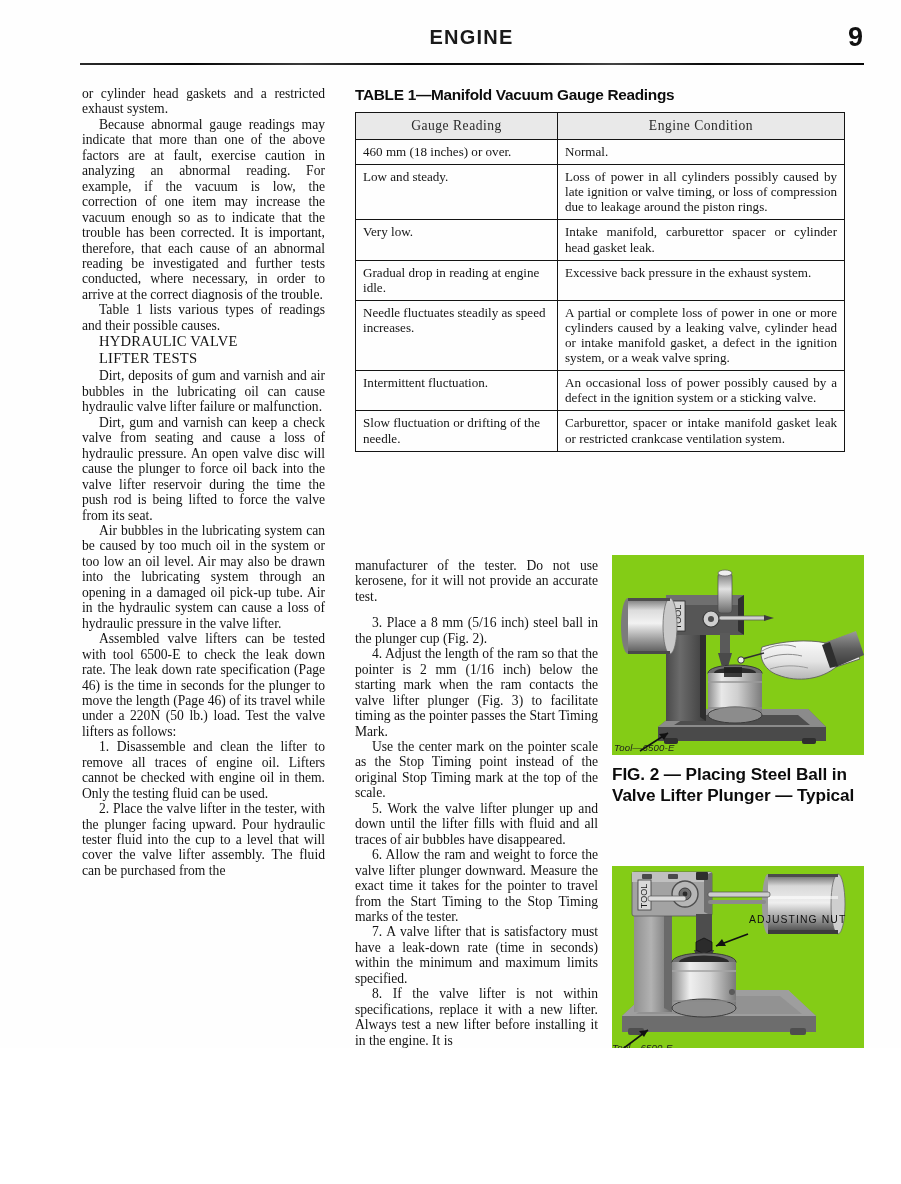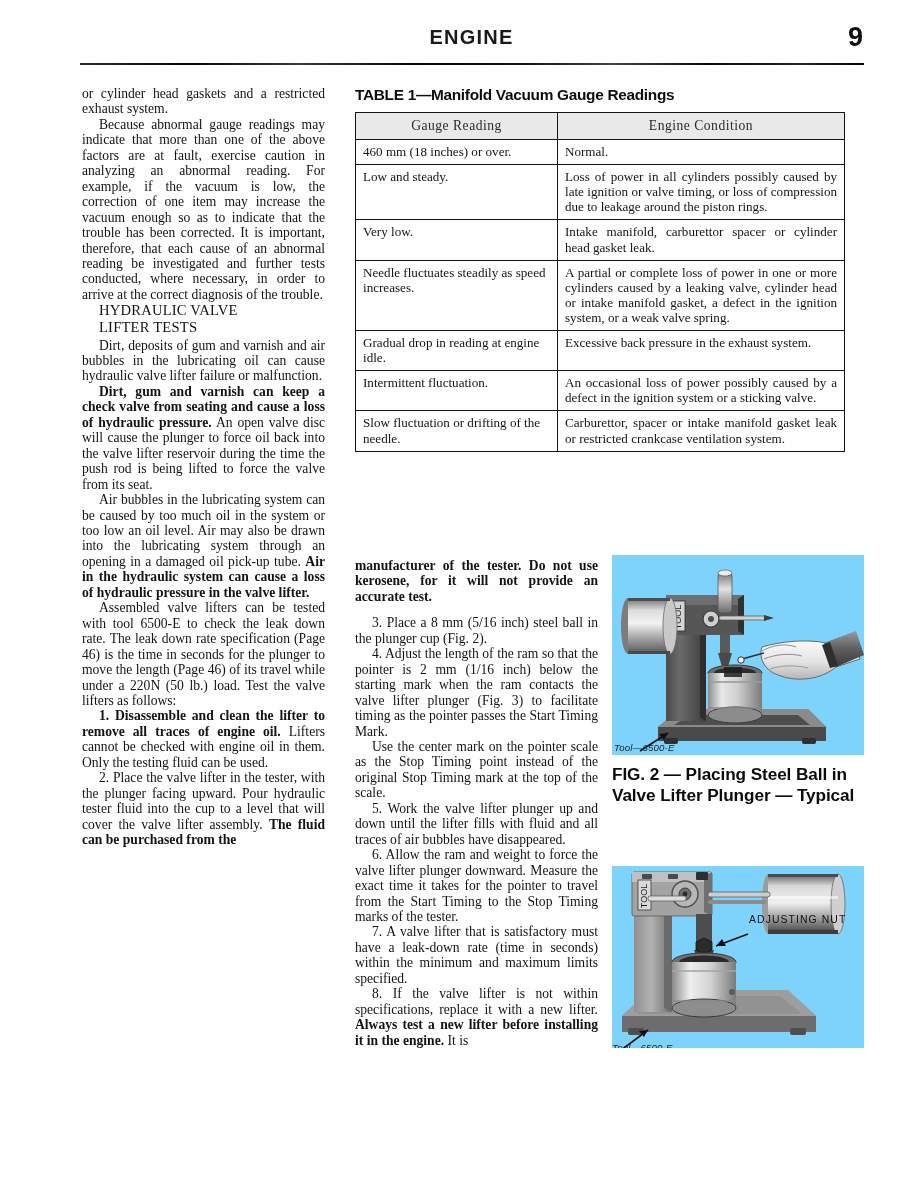--- a/index.html
+++ b/index.html
@@ -62,21 +62,21 @@
     font-size: 13.6px;
     line-height: 15.45px;
     text-align: justify;
     color: #131313;
   }
   .col p {
     margin: 0;
     text-indent: 17px;
   }
   .col p.noind { text-indent: 0; }
-  .col b, .col .bold { font-weight: 700; }
+  .col b, .col .bold { font-weight: 400; }
 
   .subhead {
     font-weight: 400;
     font-size: 14.6px;
     line-height: 16.6px;
     letter-spacing: 0.2px;
     margin: 4px 0 1px 0;
     text-indent: 0;
     text-align: left;
   }
@@ -141,21 +141,21 @@
 
   
   .figblock { position: absolute; left: 612px; width: 252px; }
   #fig2 { top: 555px; }
   #fig3 { top: 866px; }
 
   .photo {
     position: relative;
     width: 252px;
     overflow: hidden;
-    background: #7dd3fc;
+    background: #84cc16;
   }
   #fig2 .photo { height: 200px; }
   #fig3 .photo { height: 188px; }
 
   .toolnote {
     position: absolute;
     font-family: "Liberation Sans", sans-serif;
     font-style: italic;
     font-size: 9.6px;
     letter-spacing: 0.2px;
@@ -192,20 +192,21 @@
 
   <div class="runhead">
     <div class="runhead-title">ENGINE</div>
     <div class="runhead-folio">9</div>
   </div>
   <div class="runhead-rule"></div>
 
   <div class="col" id="col1">
     <p class="noind">or cylinder head gaskets and a restricted exhaust system.</p>
     <p>Because abnormal gauge readings may indicate that more than one of the above factors are at  fault, exercise caution in analyzing an abnormal reading. For example, if the vacuum is low, the correction of one item may increase the vacuum enough so as to indicate that the trouble has been corrected. It is important, therefore, that each cause of an abnormal reading be investigated and further tests conducted, where necessary, in order to arrive at the correct diagnosis of the trouble.</p>
+    <p>Table 1 lists various types of readings and their possible causes.</p>
 
     <p class="subhead">HYDRAULIC VALVE</p>
     <p class="subhead" style="margin-top:0;margin-bottom:2px;">LIFTER TESTS</p>
 
     <p>Dirt, deposits of gum and varnish and air bubbles in the lubricating oil can cause hydraulic valve lifter failure or malfunction.</p>
 
     <p><b>Dirt, gum and varnish can keep a check valve from seating and cause a loss of hydraulic pressure.</b><span> An open valve disc will cause the plunger to force oil back into the valve lifter reservoir during the time the push rod is being lifted to force the valve from its seat.</span></p>
 
     <p><span>Air bubbles in the lubricating system can be caused by too much oil in the system or too low an oil level. Air may also be drawn into the lubricating system through an opening in a damaged oil pick-up tube. </span><b>Air in the hydraulic system can cause a loss of hydraulic pressure in the valve lifter.</b></p>
 
@@ -236,26 +237,26 @@
         </tr>
         <tr>
           <td class="read">Low and steady.</td>
           <td class="cond">Loss of power in all cylinders possibly caused by late ignition or valve timing, or loss of compression due to leakage around the piston rings.</td>
         </tr>
         <tr>
           <td class="read">Very low.</td>
           <td class="cond">Intake manifold, carburettor spacer or cylinder head gasket leak.</td>
         </tr>
         <tr>
+          <td class="read">Gradual drop in reading at engine idle.</td>
+          <td class="cond">Excessive back pressure in the exhaust system.</td>
+        </tr>
+        <tr>
           <td class="read">Needle fluctuates steadily as speed increases.</td>
           <td class="cond">A partial or complete loss of power in one or more cylinders caused by a leaking valve, cylinder head or intake manifold gasket, a defect in the ignition system, or a weak valve spring.</td>
-        </tr>
-        <tr>
-          <td class="read">Gradual drop in reading at engine idle.</td>
-          <td class="cond">Excessive back pressure in the exhaust system.</td>
         </tr>
         <tr>
           <td class="read">Intermittent fluctuation.</td>
           <td class="cond">An occasional loss of power possibly caused by a defect in the ignition system or a sticking valve.</td>
         </tr>
         <tr>
           <td class="read">Slow fluctuation or drifting of the needle.</td>
           <td class="cond">Carburettor, spacer or intake manifold gasket leak or restricted crankcase ventilation system.</td>
         </tr>
       </tbody>

